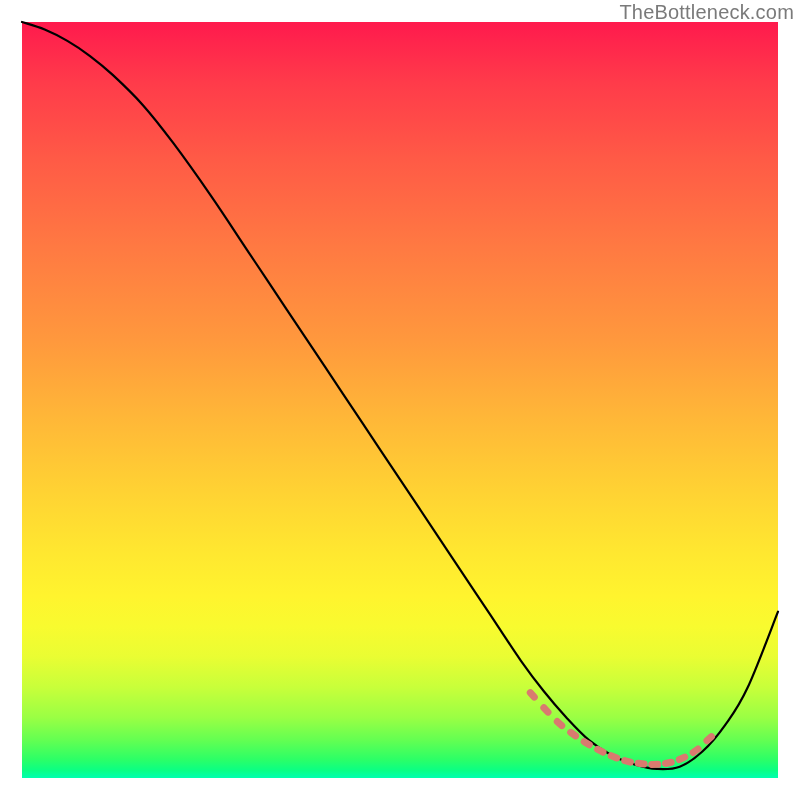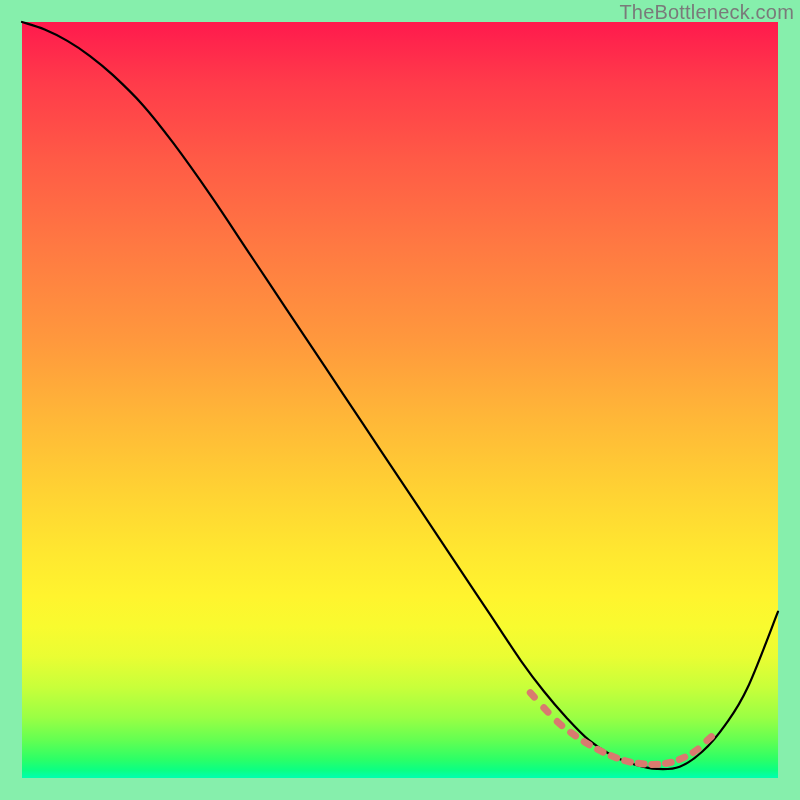--- a/index.html
+++ b/index.html
@@ -9,21 +9,21 @@
     height: 800px;
     background: #000;
     overflow: hidden;
   }
   .frame {
     position: absolute;
     left: 0;
     top: 0;
     width: 800px;
     height: 800px;
-    background: #86efac;
+    background: #ffffff;
   }
   .plot {
     position: absolute;
     left: 22px;
     top: 22px;
     width: 756px;
     height: 756px;
     
     background: linear-gradient(
       to bottom,

